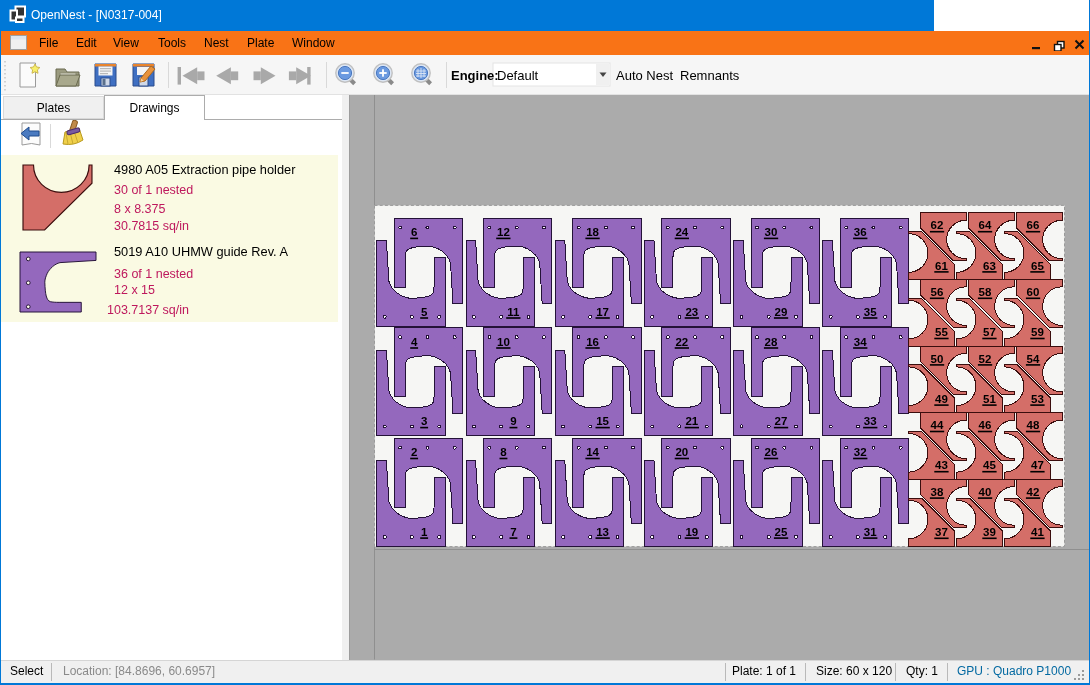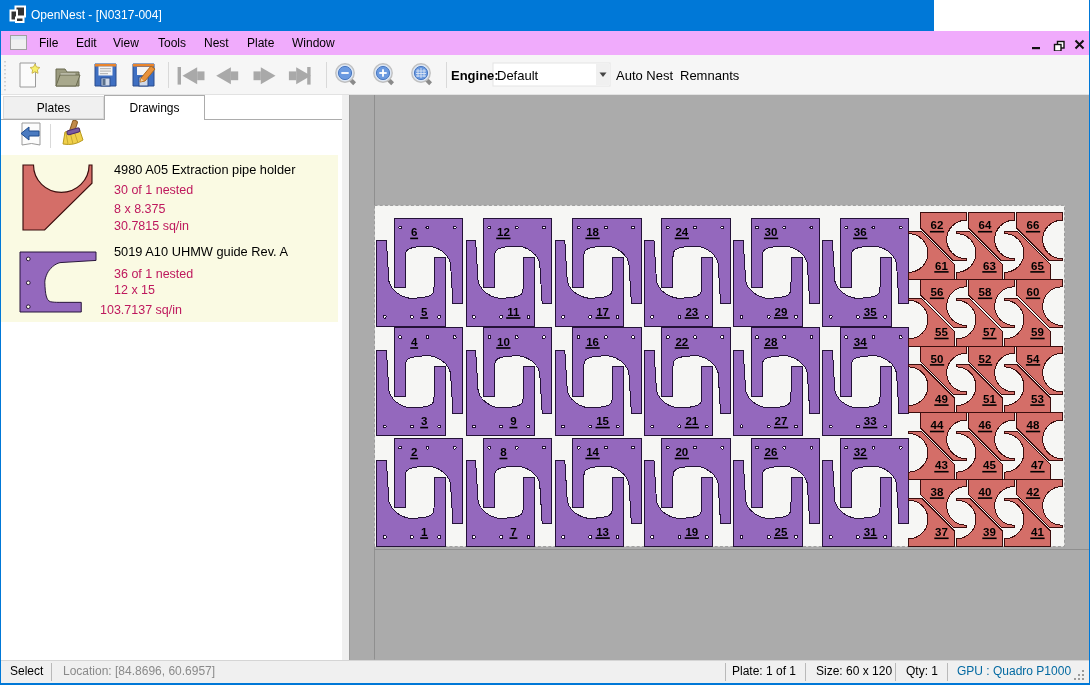--- a/index.html
+++ b/index.html
@@ -1,20 +1,20 @@
 <!DOCTYPE html>
 <html><head><meta charset="utf-8">
 <style>
 *{margin:0;padding:0;box-sizing:border-box}
 html,body{width:1090px;height:685px;overflow:hidden}
 body{font-family:'Liberation Sans',sans-serif;position:relative;background:#fff}
 .abs{position:absolute}
 .titlebar{left:0;top:0;width:934px;height:31px;background:#0078d7;color:#fff}
 .title-text{left:31px;top:8px;font-size:12px;color:#fff}
-.menubar{left:1px;top:31px;width:1088px;height:24px;background:#f0abfc}
+.menubar{left:1px;top:31px;width:1088px;height:24px;background:#f97316}
 .menu-item{top:5px;font-size:12px;color:#000}
 .toolbar{left:1px;top:55px;width:1088px;height:40px;background:#f6f6f6;border-bottom:1px solid #e2e2e2}
 .tb-text{font-size:13px;color:#000;top:68px}
 .leftpanel{left:1px;top:95px;width:358px;height:565px;background:#fff}
 .tab{top:1px;height:23px;font-size:12px;text-align:center;border:1px solid #d9d9d9;background:#f0f0f0;line-height:22px}
 .tab.active{background:#fff;border:1px solid #acacac;border-bottom:none;height:25px;top:0;line-height:24px}
 .listbg{left:0;top:60px;width:337px;height:167px;background:#fafae3}
 .lt{font-size:12.8px;font-weight:normal;color:#000}
 .lg{font-size:12.5px;color:#be185d}
 .statusbar{left:1px;top:660px;width:1088px;height:33px;background:#f0f0f0;border-top:1px solid #d5d5d5}
@@ -182,21 +182,21 @@
         <circle cx="60.5" cy="9.3" r="2.1" fill="#fdfde8" stroke="#241238" stroke-width="1.1"></circle>
       </g>
   </svg>
   <div class="abs lt" style="left:113px;top:67px">4980 A05 Extraction pipe holder</div>
   <div class="abs lg" style="left:113px;top:88px">30 of 1 nested</div>
   <div class="abs lg" style="left:113px;top:107px">8 x 8.375</div>
   <div class="abs lg" style="left:113px;top:124px">30.7815 sq/in</div>
   <div class="abs lt" style="left:113px;top:149px">5019 A10 UHMW guide Rev. A</div>
   <div class="abs lg" style="left:113px;top:172px">36 of 1 nested</div>
   <div class="abs lg" style="left:113px;top:188px">12 x 15</div>
-  <div class="abs lg" style="left:99px;top:208px">103.7137 sq/in</div>
+  <div class="abs lg" style="left:106px;top:208px">103.7137 sq/in</div>
 </div>
 <svg class="abs" style="left:342px;top:95px" width="748" height="565">
     <defs>
       <path id="pp" d="M0,0 H68.4 V85.5 H58.8 L56.3,45.0 C54.9,38.9 49.4,33.3 44.0,30.6 C40.6,29.1 37.2,27.9 34.0,27.9 C20.0,28.4 13.5,29.6 11.8,34.0 C11.2,36.5 11.0,40.0 11.0,44.0 L11.0,68.9 H0 Z"></path>
       <path id="rp" d="M0,0 H45.8 V7.3 A19.3,19.3 0 1 0 45.8,45.9 V47.9 H33 L0,15 Z"></path>
       <g id="pph" shape-rendering="crispEdges">
         <circle cx="6.0" cy="9.3" r="1.5" fill="#fff" stroke="#241238" stroke-width="1"></circle>
         <circle cx="33.3" cy="9.3" r="1.5" fill="#fff" stroke="#241238" stroke-width="1"></circle>
         <circle cx="60.5" cy="9.3" r="1.5" fill="#fff" stroke="#241238" stroke-width="1"></circle>
       </g>

